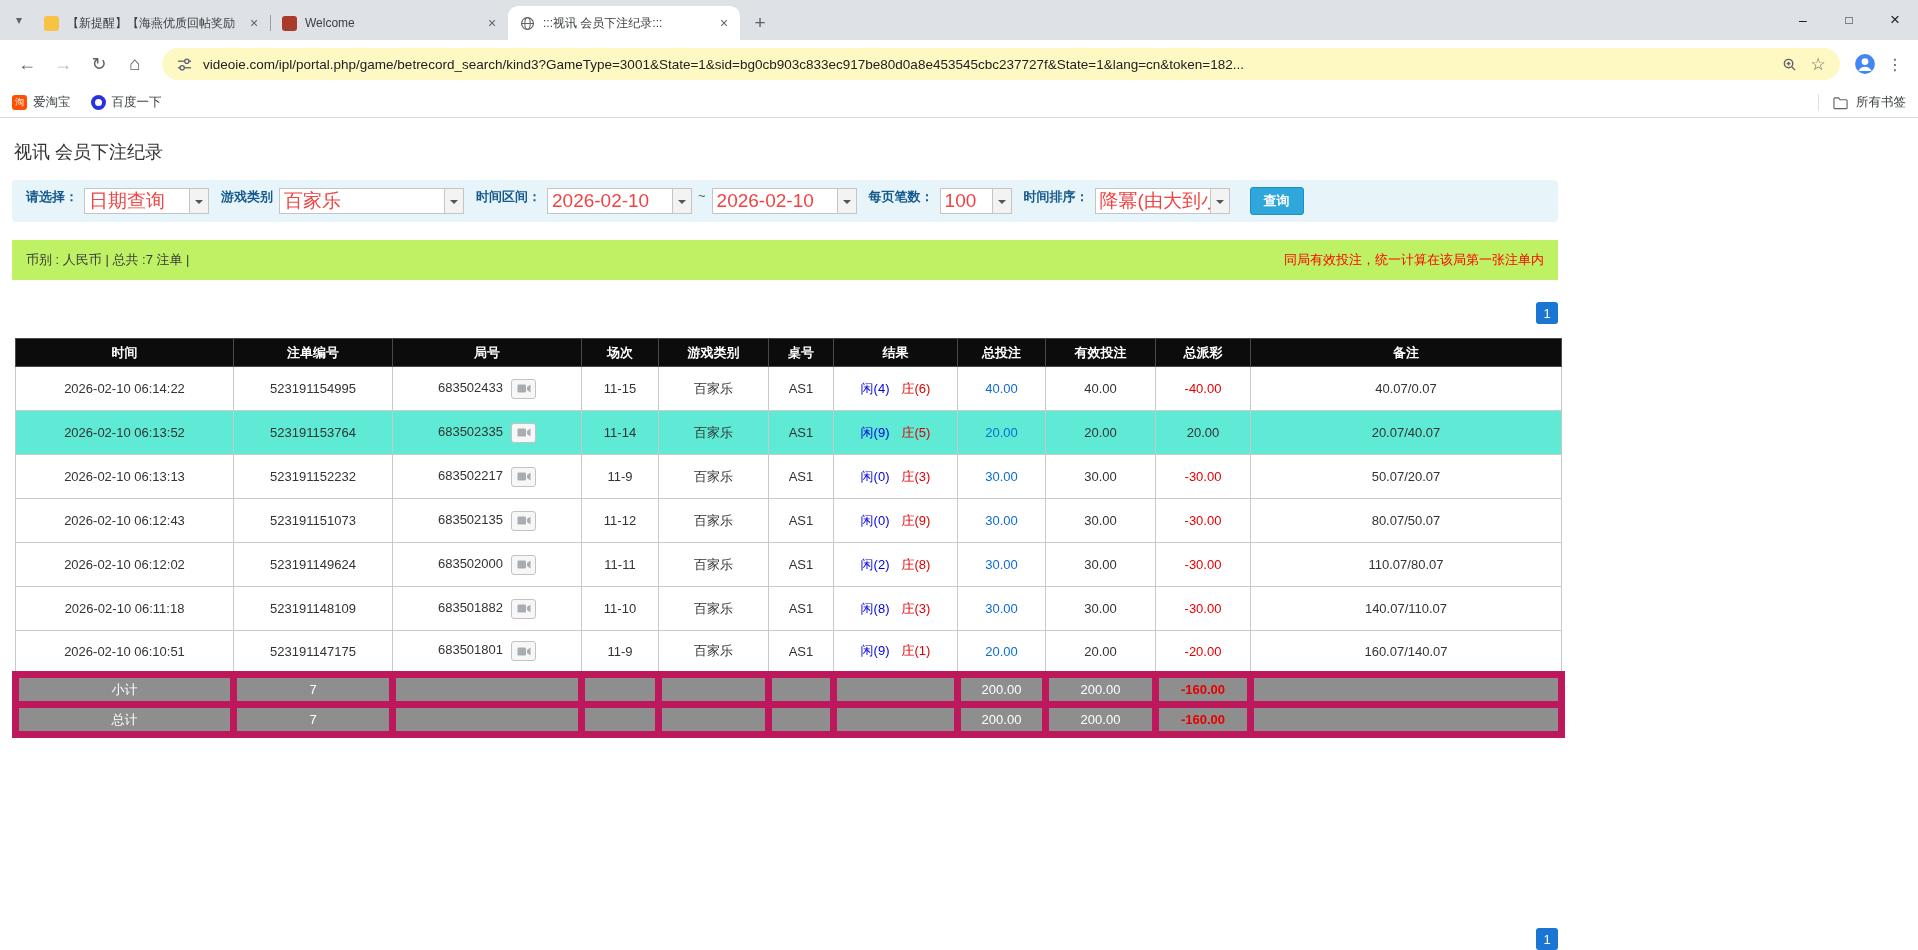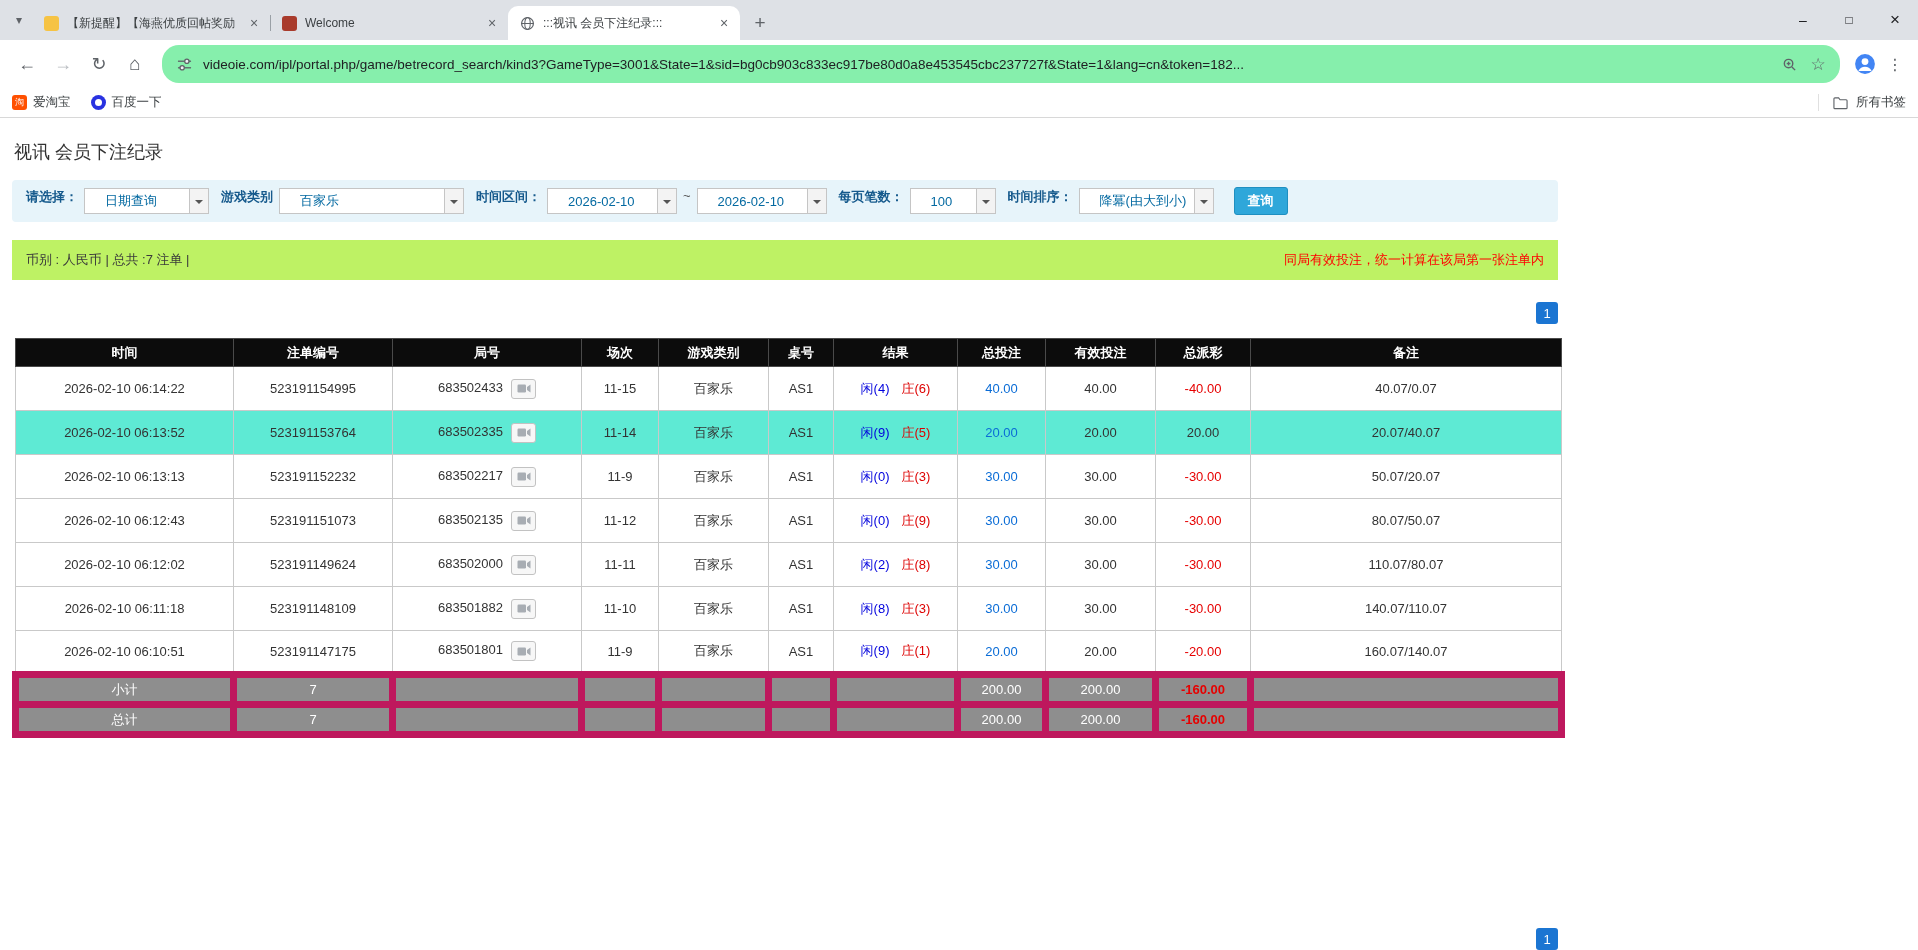--- a/index.html
+++ b/index.html
@@ -23,21 +23,21 @@
   .fav2{background:#a93b2c;border-radius:3px}
   .newtab{width:28px;height:28px;margin:0 0 3px 6px;display:flex;align-items:center;justify-content:center;
     font-size:19px;color:#5f6368;border-radius:50%}
   .wincontrols{position:absolute;right:0;top:0;height:40px;display:flex}
   .winbtn{width:46px;height:40px;display:flex;align-items:center;justify-content:center;color:#202124;font-size:14px}
 
   .toolbar{height:48px;background:#fff;display:flex;align-items:center;padding:0 10px;gap:2px}
   .navbtn{width:34px;height:34px;border-radius:50%;display:flex;align-items:center;justify-content:center;
     font-size:18px;color:#5f6368}
   .navbtn.disabled{color:#b9bdc1}
-  .omnibox{flex:1;height:38px;background:#86efac;border-radius:17px;display:flex;align-items:center;
+  .omnibox{flex:1;height:32px;background:#fef9c3;border-radius:17px;display:flex;align-items:center;
     padding:0 12px;margin:0 8px;gap:9px}
   .url{flex:1;font-size:13.5px;color:#202124;white-space:nowrap;overflow:hidden}
   .obicon{display:flex;align-items:center;justify-content:center;width:20px;height:20px;color:#5f6368;font-size:15px}
   .avatar{width:30px;height:30px;border-radius:50%;display:flex;align-items:center;justify-content:center}
   .menu3{width:26px;height:26px;display:flex;align-items:center;justify-content:center;color:#5f6368;font-size:16px}
 
   .bookmarksbar{height:30px;background:#fff;border-bottom:1px solid #d8d8d8;display:flex;align-items:center;
     padding:0 12px;font-size:12.5px;color:#3c4043;gap:20px}
   .bm{display:flex;align-items:center;gap:6px}
   .bm-icon{width:15px;height:15px;display:flex;align-items:center;justify-content:center;flex:0 0 auto}
@@ -48,25 +48,25 @@
 
   
   .content{padding-left:12px;background:#fff;height:832px;position:relative}
   .page-title{font-size:18px;font-weight:500;color:#333;padding:22px 0 0 2px}
 
   .filterbar{width:1546px;height:42px;background:#e7f4fa;border-radius:4px;margin-top:16px;
     display:flex;align-items:center;padding:0 14px;gap:12px;font-size:13px}
   .fgroup{display:flex;align-items:flex-start;gap:6px}
   .flabel{color:#15598c;font-weight:bold}
   .combo{display:flex;height:26px;background:#fff;border:1px solid #c5c5c5}
-  .combo-text{flex:1;display:flex;align-items:center;padding:0 20px;font-size:13px;color:#0369a1;white-space:nowrap;overflow:hidden}
+  .combo-text{flex:1;display:flex;align-items:center;padding:0 4px;font-size:19px;color:#ef4444;white-space:nowrap;overflow:hidden}
   .combo-arrow{width:19px;flex:0 0 auto;border-left:1px solid #c5c5c5;background:#f3f3f3;
     display:flex;align-items:center;justify-content:center}
   .combo-arrow::after{content:"";border:4px solid transparent;border-top-color:#555;margin-top:5px}
-  .w125{width:125px}.w185{width:185px}.w145{width:130px}.w90{width:86px}.w135{width:135px}
+  .w125{width:125px}.w185{width:185px}.w145{width:145px}.w90{width:72px}.w135{width:135px}
   .tilde{color:#555}
   .searchbtn{height:28px;padding:0 13px;margin-left:8px;background:#2fa7da;border:1px solid #1f8fc0;border-radius:3px;
     color:#fff;font-size:13px;font-weight:bold;cursor:pointer}
 
   .greenbar{width:1546px;height:40px;background:#bef264;margin-top:18px;display:flex;align-items:center;
     justify-content:space-between;padding:0 14px;font-size:13px;color:#3a3a3a}
   .greenbar .warn{color:#ff0000}
 
   .pagrow{width:1546px;display:flex;justify-content:flex-end;margin-top:22px}
   .pagrow.bottom{margin-top:190px}

